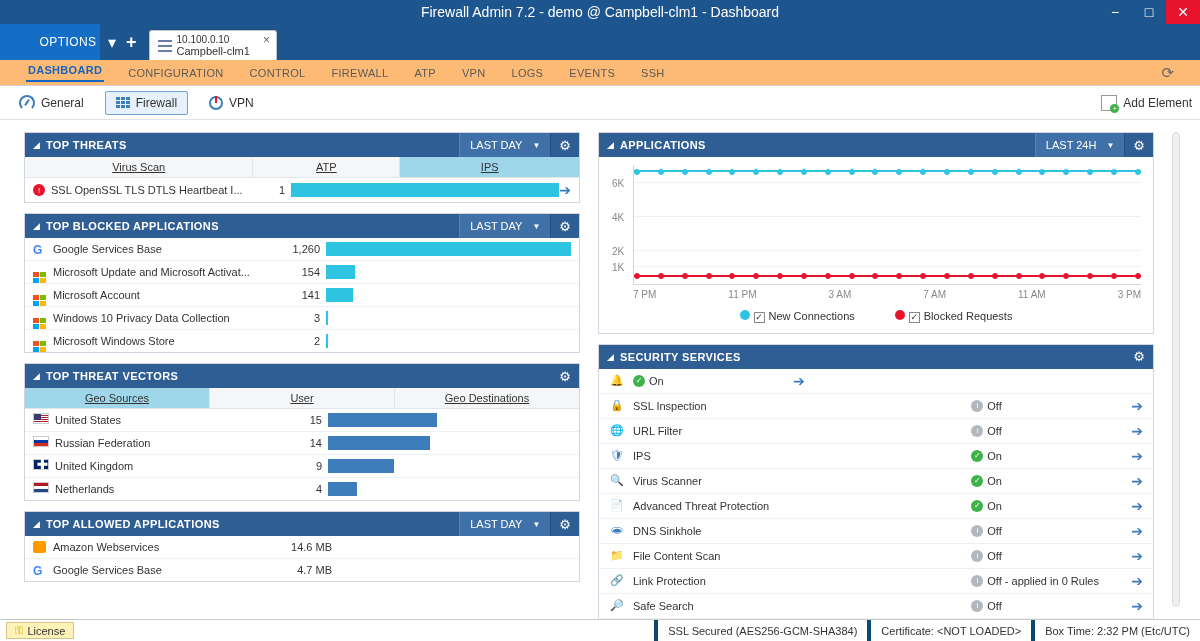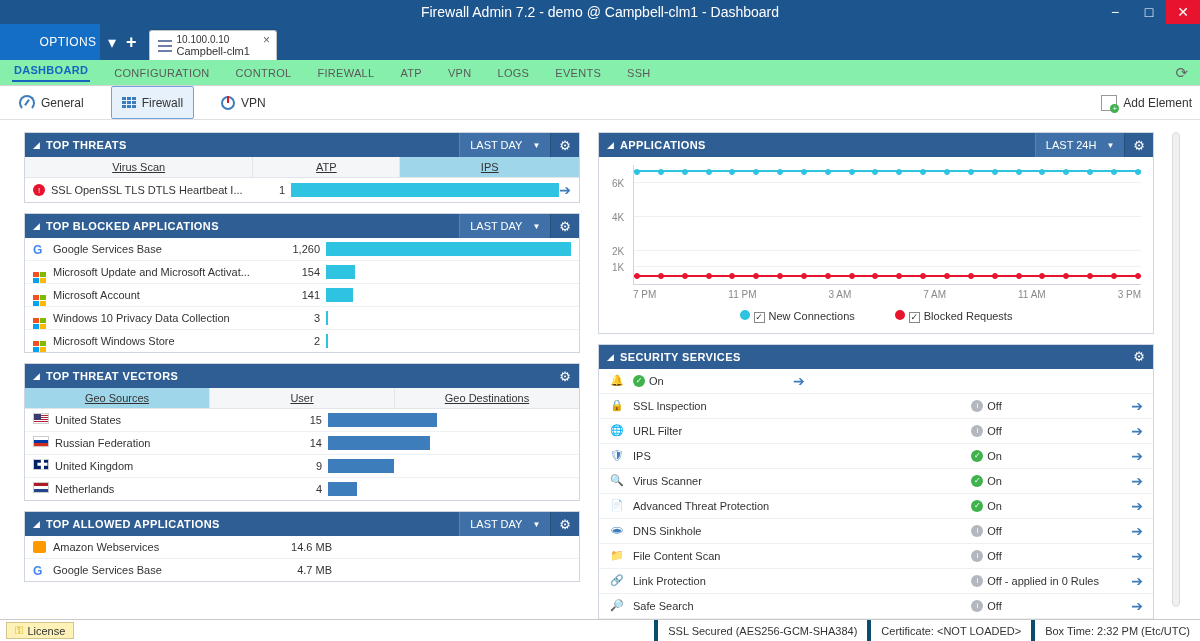--- a/index.html
+++ b/index.html
@@ -17,27 +17,27 @@
 .options-btn { background: #156ec6; color: #fff; width: 100px; display: flex; align-items: center; justify-content: center; font-size: 12px; letter-spacing: .4px; cursor: pointer; padding-left: 36px; }
 .toolbar-icons { background: #1d558e; color: #fff; display: flex; align-items: center; padding: 0 8px; gap: 10px; }
 .tab-card { background: #fff; height: 30px; margin-top: 6px; margin-left: 4px; border-radius: 3px 3px 0 0; display: flex; align-items: center; padding: 0 26px 0 8px; position: relative; border: 1px solid #c4c4c4; border-bottom: none; box-shadow: 0 -1px 2px rgba(0,0,0,.08); }
 .tab-card .tab-ip { font-size: 10px; line-height: 1.1; }
 .tab-card .tab-host { font-size: 11px; line-height: 1.1; }
 .tab-close-x { position: absolute; right: 6px; top: 2px; font-size: 12px; color: #666; cursor: pointer; }
 .tab-icon-bars { width: 14px; height: 12px; margin-right: 5px; display: inline-flex; flex-direction: column; justify-content: space-between; }
 .tab-icon-bars span { height: 2px; background: #6b7fa8; }
 
 
-.mainnav { background: #86efac; height: 26px; display: flex; align-items: center; padding: 0 12px; gap: 22px; border-bottom: 1px solid #d4d4d4; }
+.mainnav { background: #fdba74; height: 26px; display: flex; align-items: center; padding: 0 26px; gap: 22px; border-bottom: 1px solid #d4d4d4; }
 .mainnav-item { font-size: 11px; letter-spacing: .3px; color: #5a5a5a; cursor: pointer; padding: 0 2px; }
 .mainnav-item.active { color: #1565c0; font-weight: bold; border-bottom: 2px solid #1565c0; padding-bottom: 4px; }
 .refresh-icon { margin-left: auto; color: #666; font-size: 15px; cursor: pointer; }
 
 
-.subbar { background: #fff; height: 34px; display: flex; padding: 0 8px; gap: 16px; border-bottom: 1px solid #e0e0e0; }
+.subbar { background: #fff; height: 34px; display: flex; align-items: center; padding: 0 8px; gap: 10px; border-bottom: 1px solid #e0e0e0; }
 .subbar-btn { display: flex; align-items: center; gap: 6px; padding: 4px 10px; border: 1px solid transparent; cursor: pointer; border-radius: 2px; font-size: 12px; }
 .subbar-btn.active { background: #e7f1fb; border-color: #6fa4d8; }
 .subbar-spacer { flex: 1; }
 .add-el { display: flex; align-items: center; gap: 6px; cursor: pointer; font-size: 12px; }
 
 
 .content { display: flex; gap: 18px; padding: 12px 20px 12px 24px; height: calc(641px - 24px - 36px - 26px - 34px - 22px); overflow: hidden; }
 .col { flex: 1; display: flex; flex-direction: column; gap: 10px; min-width: 0; }
 
 

